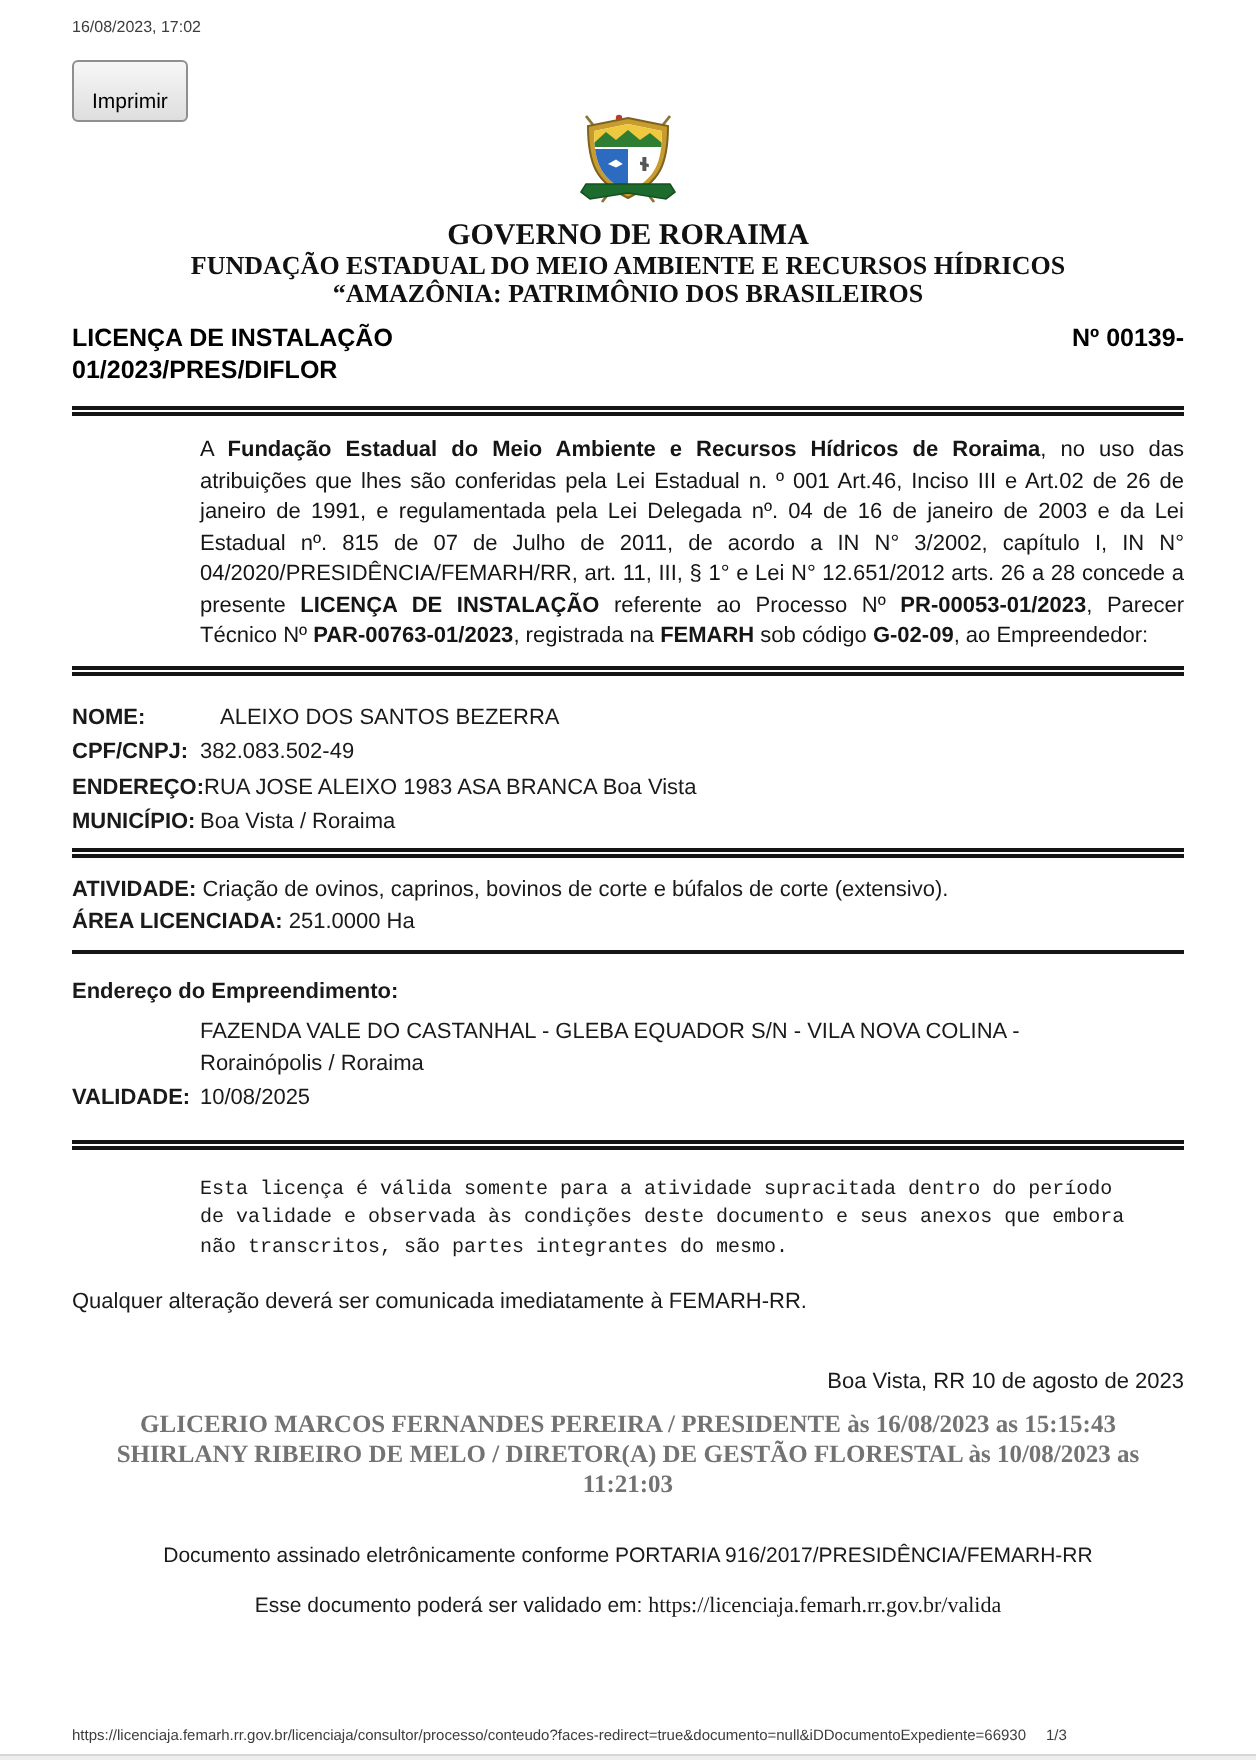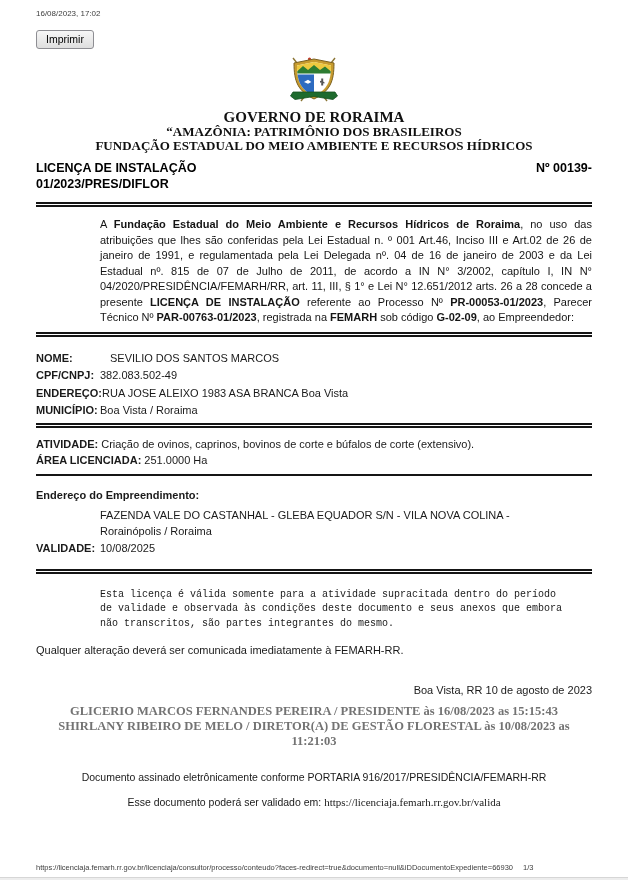--- a/index.html
+++ b/index.html
@@ -7,21 +7,21 @@
   body { width:628px; height:880px; position:relative; overflow:hidden;
          font-family:"Liberation Sans", sans-serif; color:#1a1a1a; }
 
   .browser-header { position:absolute; top:9px; left:36px; right:30px;
     display:flex; gap:26px; font-size:8px; color:#3d3d3d; }
   .bh-date { flex:0 0 auto;text-align:center; }
   .bh-url { flex:1 1 auto; white-space:nowrap; overflow:hidden; }
 
   .print-btn { position:absolute; top:30px; left:36px;
     font-family:"Liberation Sans", sans-serif; font-size:10.5px; color:#000;
-    padding:2px 9px 3px; border:1px solid #8e8e93; border-radius:3px;
+    padding:14px 9px 3px; border:1px solid #8e8e93; border-radius:3px;
     background:linear-gradient(#f7f7f7,#dedede); cursor:pointer; }
 
   .doc { position:absolute; top:55px; left:36px; width:556px; }
 
   .crest-wrap { text-align:center; }
   .hdr { text-align:center; font-family:"Liberation Serif", serif; font-weight:bold; color:#111; }
   .hdr-1 { font-size:15px; line-height:16px; margin-top:2px; }
   .hdr-2 { font-size:13px; line-height:14px; }
   .hdr-3 { font-size:13px; line-height:14px; }
 
@@ -100,41 +100,41 @@
         <path d="M16 16.5 L22 11 L27 15 L33 10 L39 15 L44 11.5 L50 16.5 L50 18.5 L16 18.5 Z" fill="#2e7d32"></path>
         <rect x="16" y="19.5" width="17" height="22" fill="#2d6bc0"></rect>
         <path d="M23 27 l4 -2.2 l3.4 2.2 l-3.4 1.8 z" fill="#ffffff"></path>
         <path d="M40.2 23.5 h2 v7 h-2 z M39 25.8 l4.4 1.2 v1.6 l-4.4 -1.2 z" fill="#555555"></path>
       </g>
       <path d="M12 37 L54 37 L56.5 41 L52 44.5 L33 41.5 L14 44.5 L9.5 41 Z" fill="#1e6b2e" stroke="#14501f" stroke-width="0.8"></path>
     </svg>
   </div>
 
   <div class="hdr hdr-1">GOVERNO DE RORAIMA</div>
+  <div class="hdr hdr-2">FUNDAÇÃO ESTADUAL DO MEIO AMBIENTE E RECURSOS HÍDRICOS</div>
   <div class="hdr hdr-3">“AMAZÔNIA: PATRIMÔNIO DOS BRASILEIROS</div>
-  <div class="hdr hdr-2">FUNDAÇÃO ESTADUAL DO MEIO AMBIENTE E RECURSOS HÍDRICOS</div>
 
   <div class="title-block">
     <div class="title-line1">
       <span>LICENÇA DE INSTALAÇÃO</span>
       <span>Nº 00139-</span>
     </div>
     <div>01/2023/PRES/DIFLOR</div>
   </div>
 
   <div class="hr2 hr-title"></div>
 
   <p class="intro"><span>A </span><span class="b">Fundação Estadual do Meio Ambiente e Recursos Hídricos de Roraima</span><span>, no uso das atribuições que lhes são conferidas pela Lei Estadual n. º 001 Art.46, Inciso III e Art.02 de 26 de janeiro de 1991, e regulamentada pela Lei Delegada nº. 04 de 16 de janeiro de 2003 e da Lei Estadual nº. 815 de 07 de Julho de 2011, de acordo a IN N° 3/2002, capítulo I, IN N° 04/2020/PRESIDÊNCIA/FEMARH/RR, art. 11, III, § 1° e Lei N° 12.651/2012 arts. 26 a 28 concede a presente </span><span class="b">LICENÇA DE INSTALAÇÃO</span><span> referente ao Processo Nº </span><span class="b">PR-00053-01/2023</span><span>, Parecer Técnico Nº </span><span class="b">PAR-00763-01/2023</span><span>, registrada na </span><span class="b">FEMARH</span><span> sob código </span><span class="b">G-02-09</span><span>, ao Empreendedor:</span></p>
 
   <div class="hr2 hr-intro"></div>
 
   <div class="fields">
     <div class="frow">
       <span class="flabel">NOME:</span>
-      <span class="fvalue">SEVILIO DOS SANTOS MARCOS</span>
+      <span class="fvalue">ALEIXO DOS SANTOS BEZERRA</span>
     </div>
     <div class="frow">
       <span class="flabel">CPF/CNPJ:</span>
       <span class="fvalue">382.083.502-49</span>
     </div>
     <div class="frow">
       <span class="flabel">ENDEREÇO:</span>
       <span class="fvalue">RUA JOSE ALEIXO 1983 ASA BRANCA Boa Vista</span>
     </div>
     <div class="frow">

